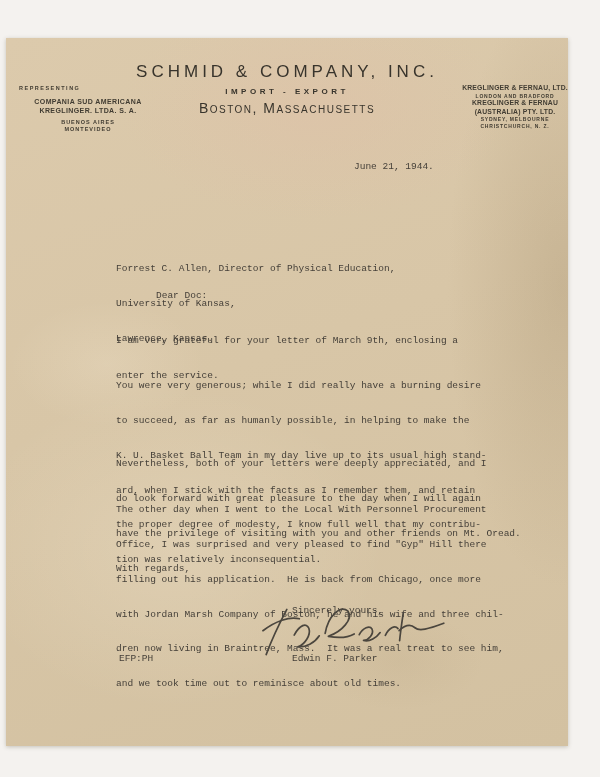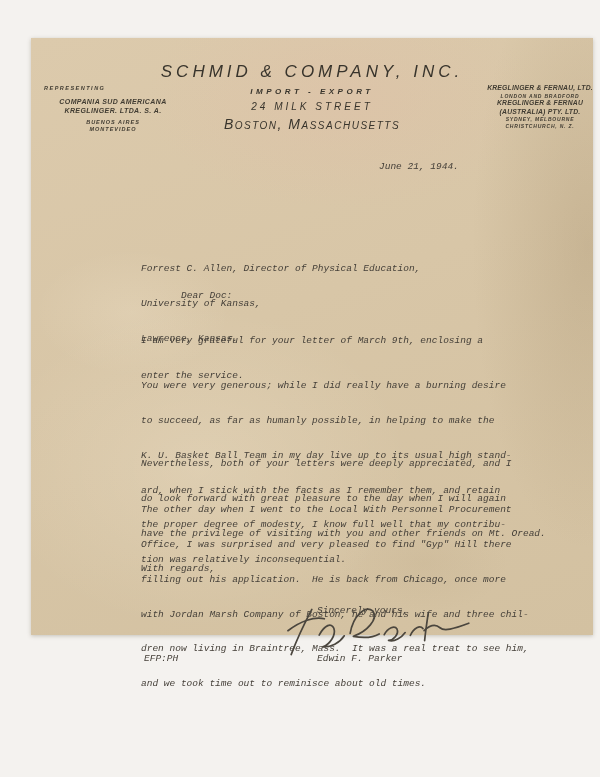--- a/index.html
+++ b/index.html
@@ -1,29 +1,28 @@
 <!DOCTYPE html>
 <html><head>
 <meta charset="utf-8">
 <style>
   html,body{margin:0;padding:0;}
   body{width:600px;height:777px;background:#f4f2ef;overflow:hidden;
        font-family:"Liberation Sans",sans-serif;}
   .scan{position:relative;width:600px;height:777px;background:#f4f2ef;}
   .paper{
-    position:absolute;left:31px;top:38px;width:562px;height:597px;
+    position:absolute;left:6px;top:38px;width:562px;height:708px;
     background:
       radial-gradient(ellipse 280px 160px at 55% 10%, rgba(226,185,165,0.28), transparent 70%),
       radial-gradient(ellipse 160px 420px at 99% 35%, rgba(158,136,100,0.28), transparent 72%),
       radial-gradient(ellipse 300px 230px at 30% 72%, rgba(255,246,228,0.20), transparent 70%),
       radial-gradient(ellipse 140px 90px at 18% 46%, rgba(252,242,222,0.18), transparent 70%),
       radial-gradient(ellipse 120px 70px at 70% 88%, rgba(170,148,112,0.12), transparent 70%),
       linear-gradient(160deg,#dccaac 0%,#d8c6a7 45%,#d3c1a1 100%);
     box-shadow:0 1px 4px rgba(60,50,30,0.25);
-    font-style:italic;
   }
   
   .lh-center{position:absolute;left:0;right:0;top:24px;text-align:center;color:#38342c;}
   .lh-company{font-size:17px;letter-spacing:4px;font-weight:400;}
   .lh-tagline{font-size:8px;font-weight:bold;letter-spacing:3.5px;margin-top:5px;}
   .lh-street{font-size:10px;letter-spacing:3px;margin-top:5px;}
   .lh-city{font-size:14px;letter-spacing:1.5px;margin-top:4px;font-variant:small-caps;}
   .rep-block{position:absolute;left:8px;top:47px;width:148px;color:#413c32;}
   .rep-label{font-size:5.5px;letter-spacing:1.5px;font-weight:bold;margin-left:5px;margin-bottom:6px;}
   .rep-line{font-size:7px;font-weight:bold;text-align:center;letter-spacing:0.4px;line-height:9px;}
@@ -42,21 +41,20 @@
 </style>
 </head>
 <body>
 
 <div class="scan">
   <div class="paper">
 
     <div class="lh-center">
       <div class="lh-company">SCHMID &amp; COMPANY, INC.</div>
       <div class="lh-tagline">IMPORT - EXPORT</div>
-      <div class="lh-street">24 MILK STREET</div>
       <div class="lh-city">Boston, Massachusetts</div>
     </div>
 
     <div class="rep-block">
       <div class="rep-label">REPRESENTING</div>
       <div class="rep-line">COMPANIA SUD AMERICANA</div>
       <div class="rep-line">KREGLINGER. LTDA. S. A.</div>
       <div class="rep-cities">
         <div class="rep-city">BUENOS AIRES</div>
         <div class="rep-city">MONTEVIDEO</div>

